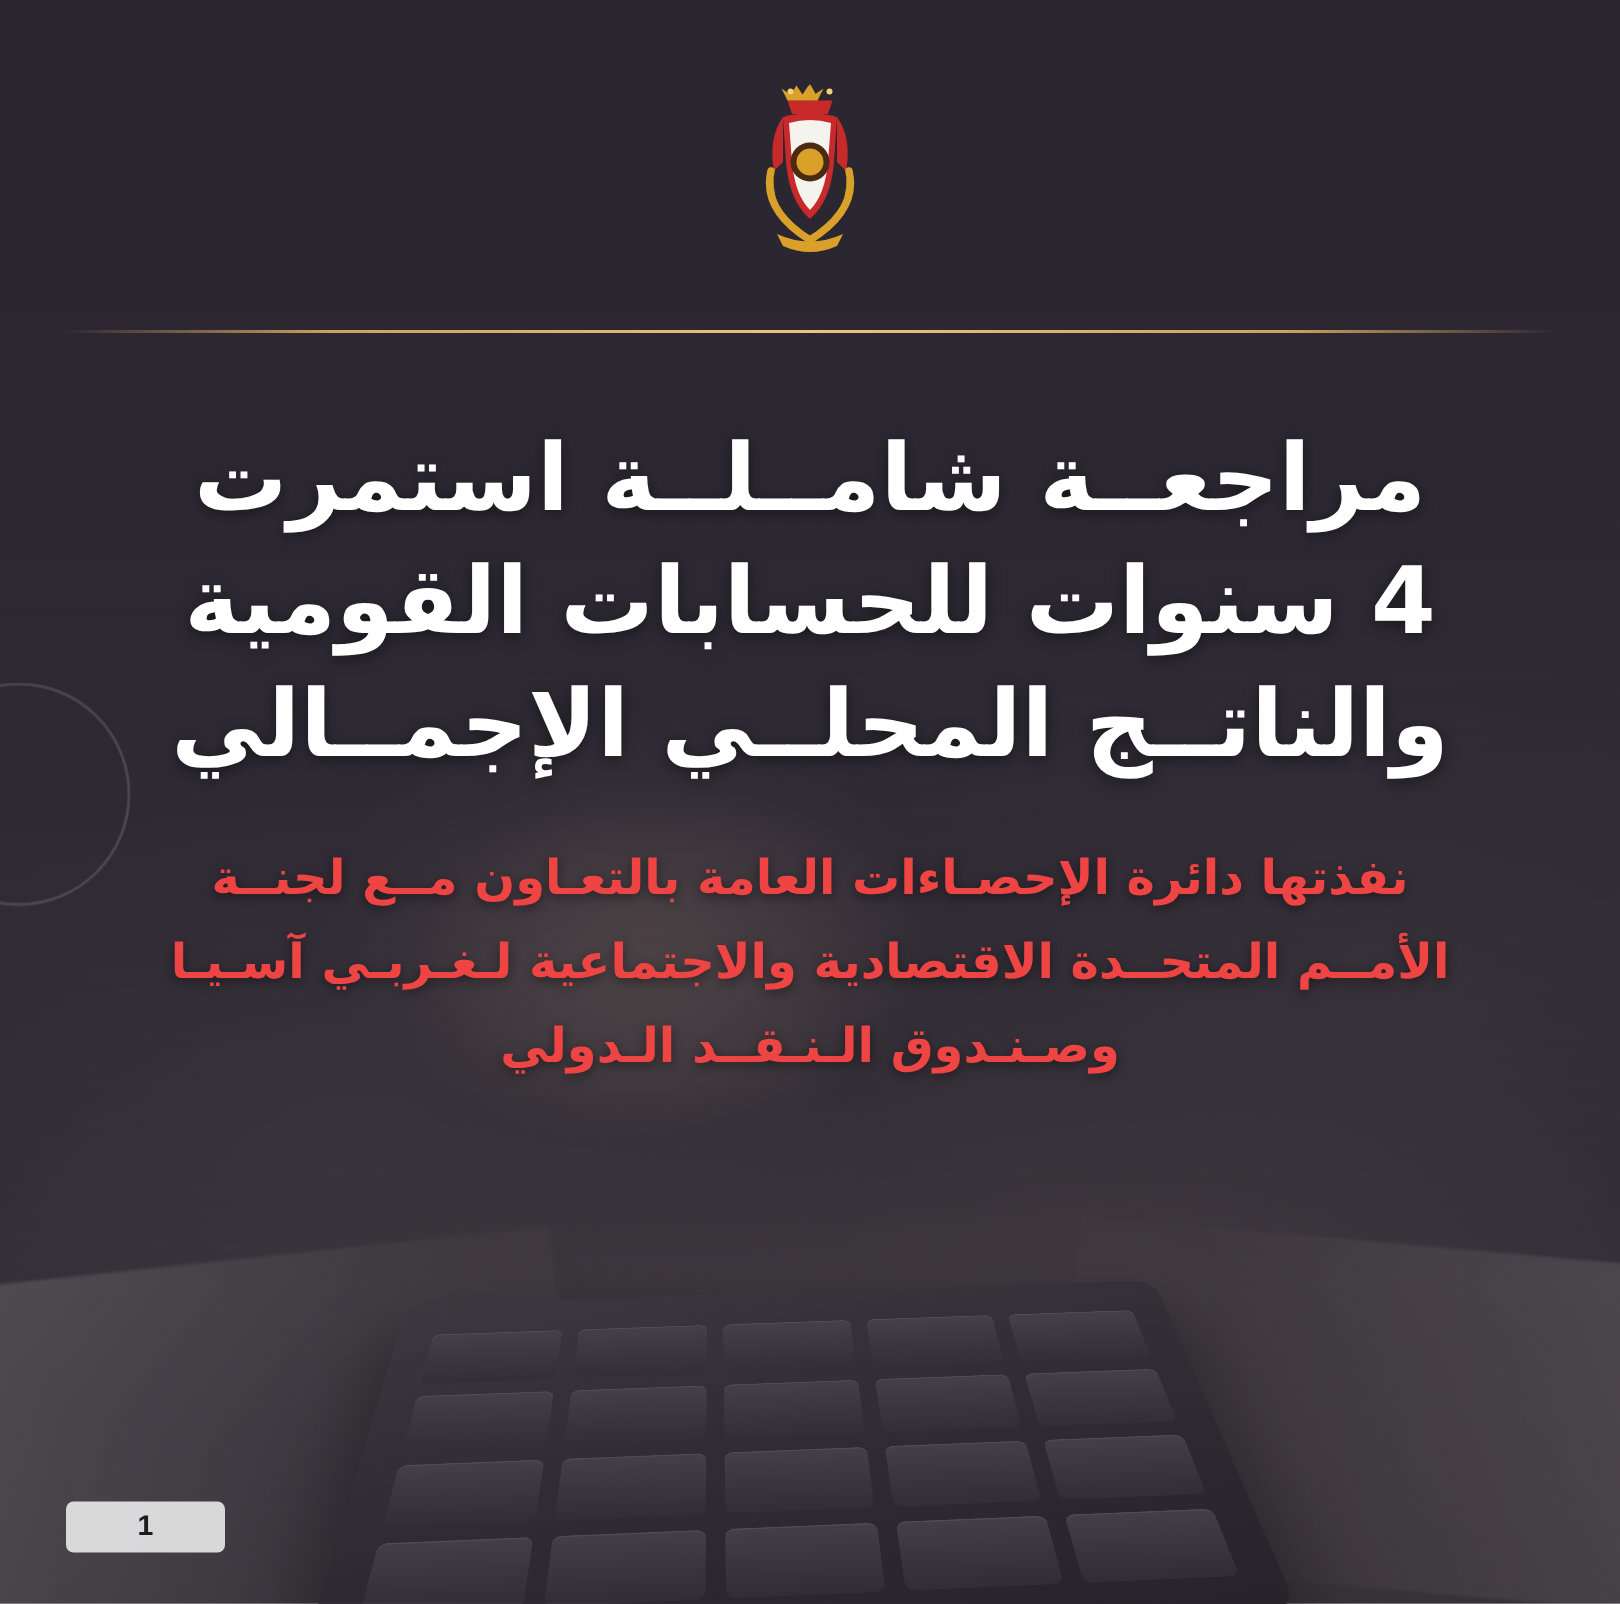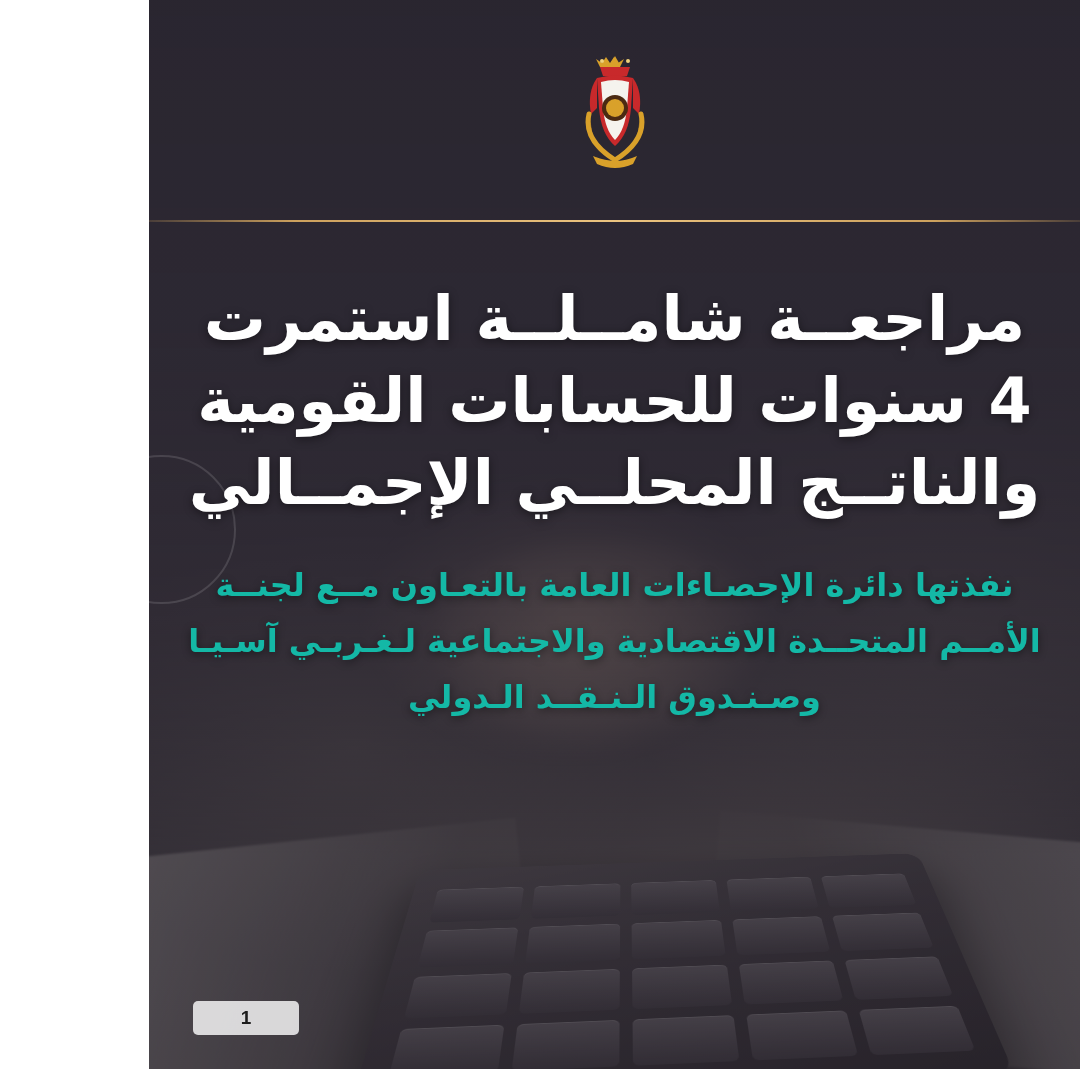--- a/index.html
+++ b/index.html
@@ -9,21 +9,21 @@
   }
   body {
     width: 1080px;
     height: 1069px;
     overflow: hidden;
     font-family: "DejaVu Sans", "Liberation Sans", sans-serif;
   }
 
   .slide {
     position: relative;
-    width: 931px;
+    width: 1080px;
     height: 1069px;
     background: #2f2b36;
     overflow: hidden;
   }
 
   
   .photo-bg {
     position: absolute;
     inset: 0;
     background:
@@ -149,21 +149,21 @@
     font-weight: bold;
     line-height: 1.32;
     letter-spacing: 0px;
     text-shadow: 0 2px 10px rgba(0,0,0,.45);
   }
 
   .subline {
     margin: 34px 0 0 0;
     width: 880px;
     text-align: center;
-    color: #14b8a6;
+    color: #ef4444;
     font-size: 32px;
     font-weight: bold;
     line-height: 1.75;
     text-shadow: 0 2px 8px rgba(0,0,0,.45);
   }
 
   
   .page-chip {
     position: absolute;
     left: 44px;

